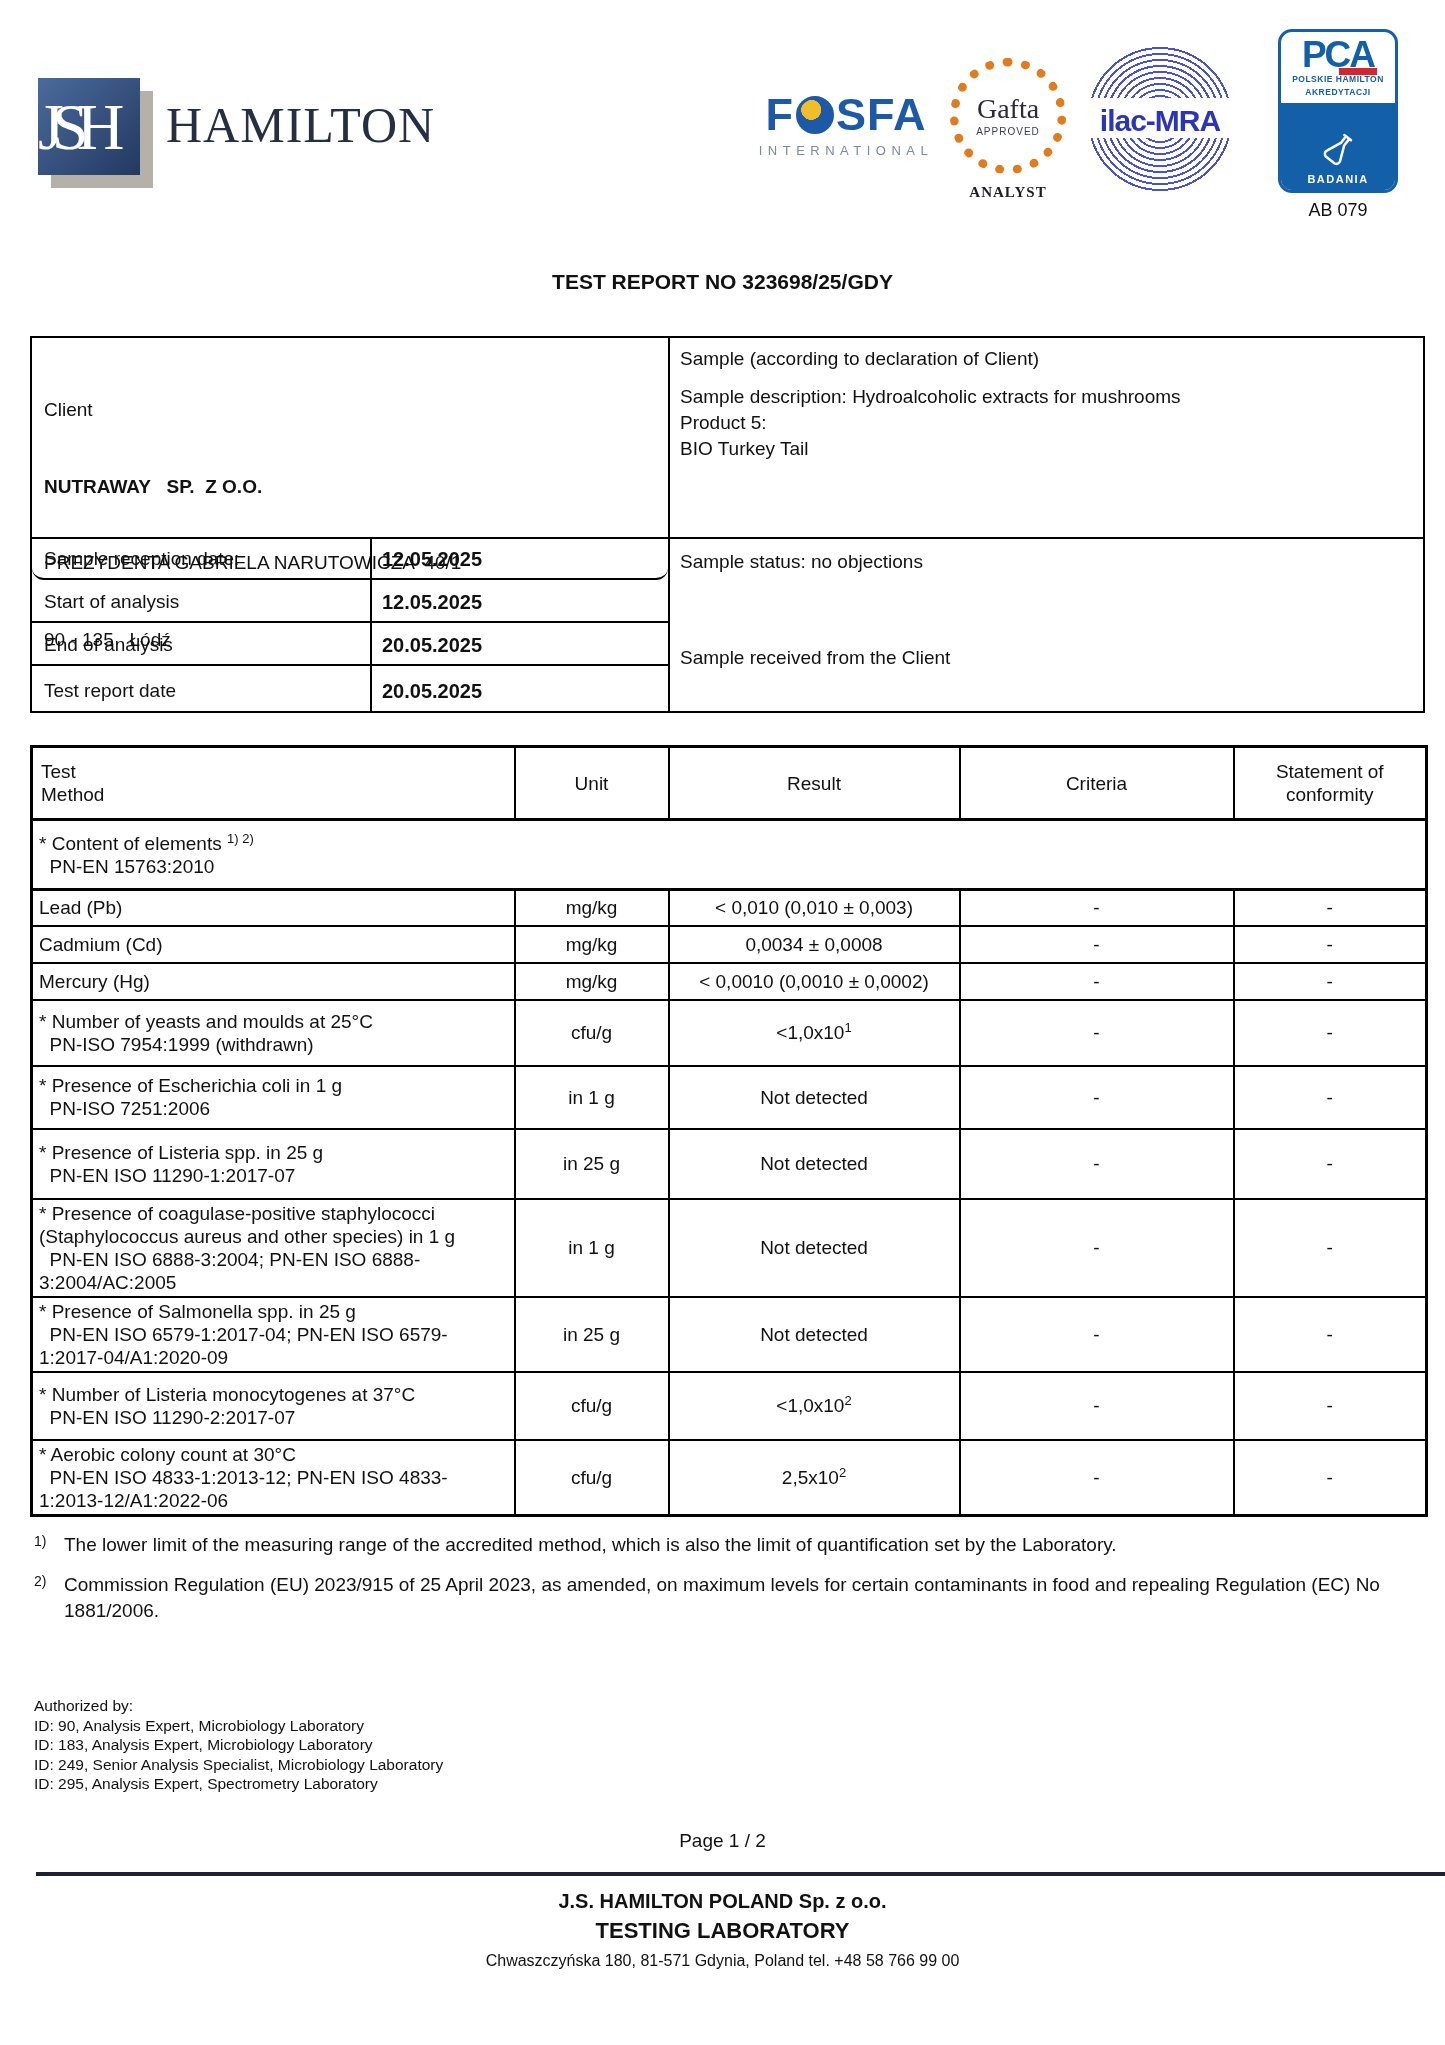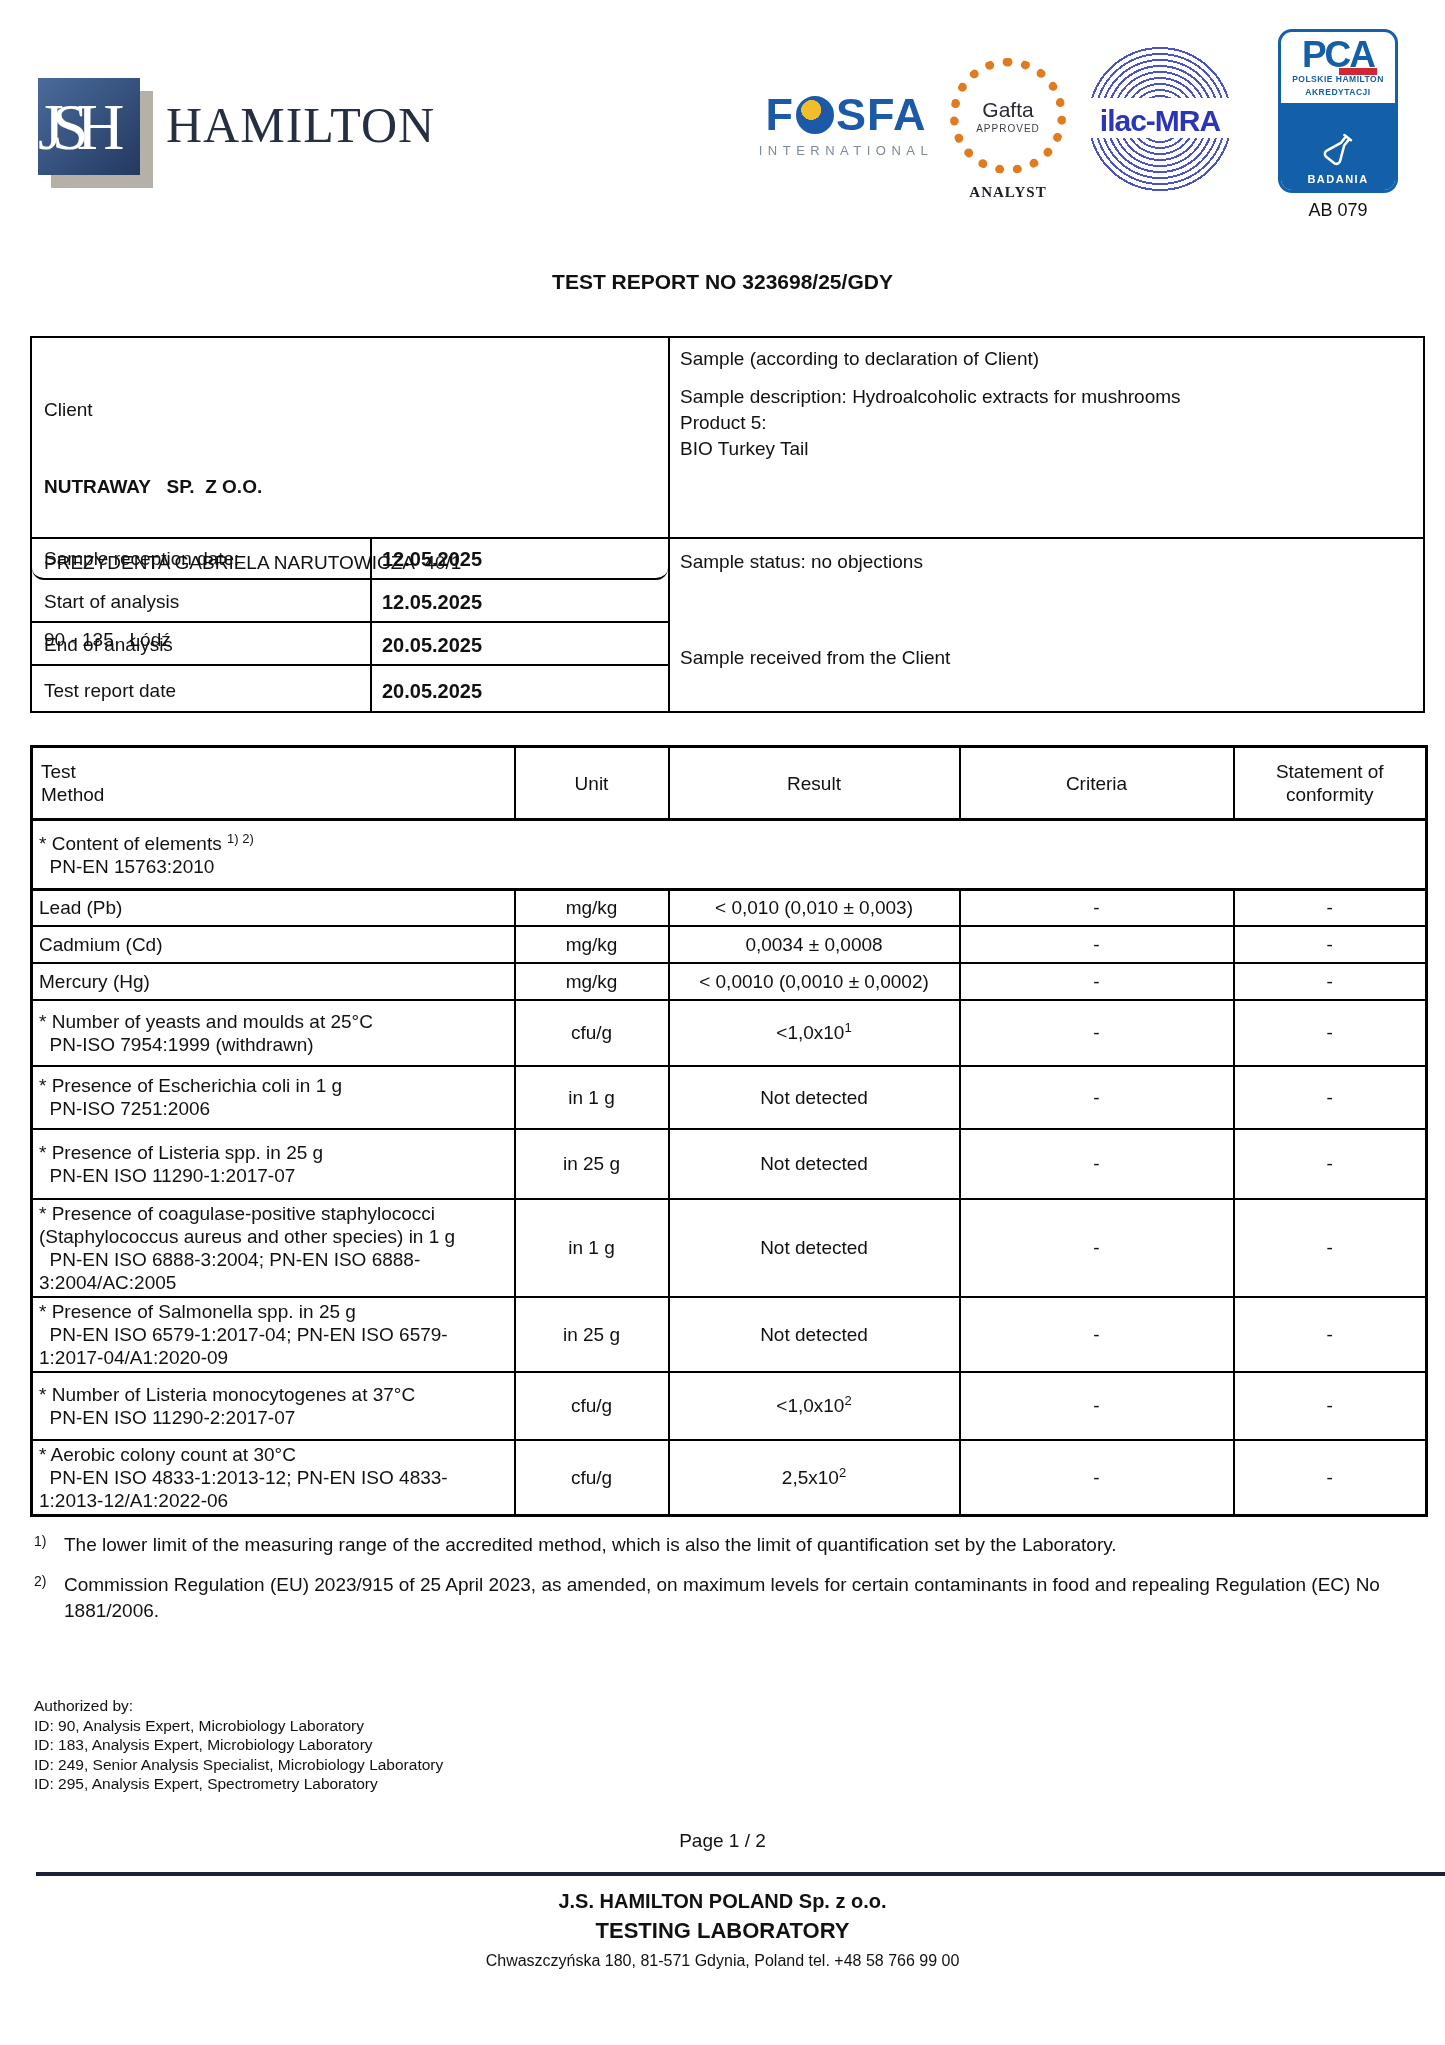--- a/index.html
+++ b/index.html
@@ -24,21 +24,21 @@
               display:flex;align-items:center;justify-content:center;gap:2px;line-height:1;}
   .fosfa-globe{display:inline-block;width:38px;height:38px;border-radius:50%;
                background:radial-gradient(circle at 38% 34%, var(--fosfa_gold) 0 34%, var(--fosfa_blue) 35%);
                border:3px solid var(--fosfa_blue);box-sizing:border-box;}
   .fosfa-sub{margin-top:6px;font-size:13px;color:var(--fosfa_gray);letter-spacing:5.5px;}
 
   .gafta{left:948px;top:58px;width:120px;text-align:center;}
   .gafta-ring{width:98px;height:98px;margin:0 auto;border-radius:50%;
               border:9px dotted var(--gafta_orange);display:flex;flex-direction:column;
               align-items:center;justify-content:center;background:#fff;}
-  .gafta-name{font-family:Liberation Sans, sans-serif;font-size:21px;color:var(--gafta_dark);line-height:1;}
+  .gafta-name{font-family:Liberation Serif, serif;font-size:28px;color:var(--gafta_dark);line-height:1;}
   .gafta-approved{font-size:10px;color:#3c3c46;letter-spacing:1px;margin-top:3px;}
   .gafta-analyst{margin-top:10px;font-family:"Liberation Serif", serif;font-weight:bold;
                  font-size:15px;color:#1d1d26;letter-spacing:1px;}
 
   .ilac{left:1085px;top:44px;width:150px;height:150px;}
   .ilac-rings{position:absolute;inset:0;border-radius:50%;
               background:repeating-radial-gradient(circle at 50% 50%, #fff 0 4px, var(--ilac_blue) 4px 6px);
               opacity:.85;}
   .ilac-band{position:absolute;left:-6px;right:-6px;top:54px;height:40px;background:#fff;
              display:flex;align-items:flex-end;justify-content:center;}

